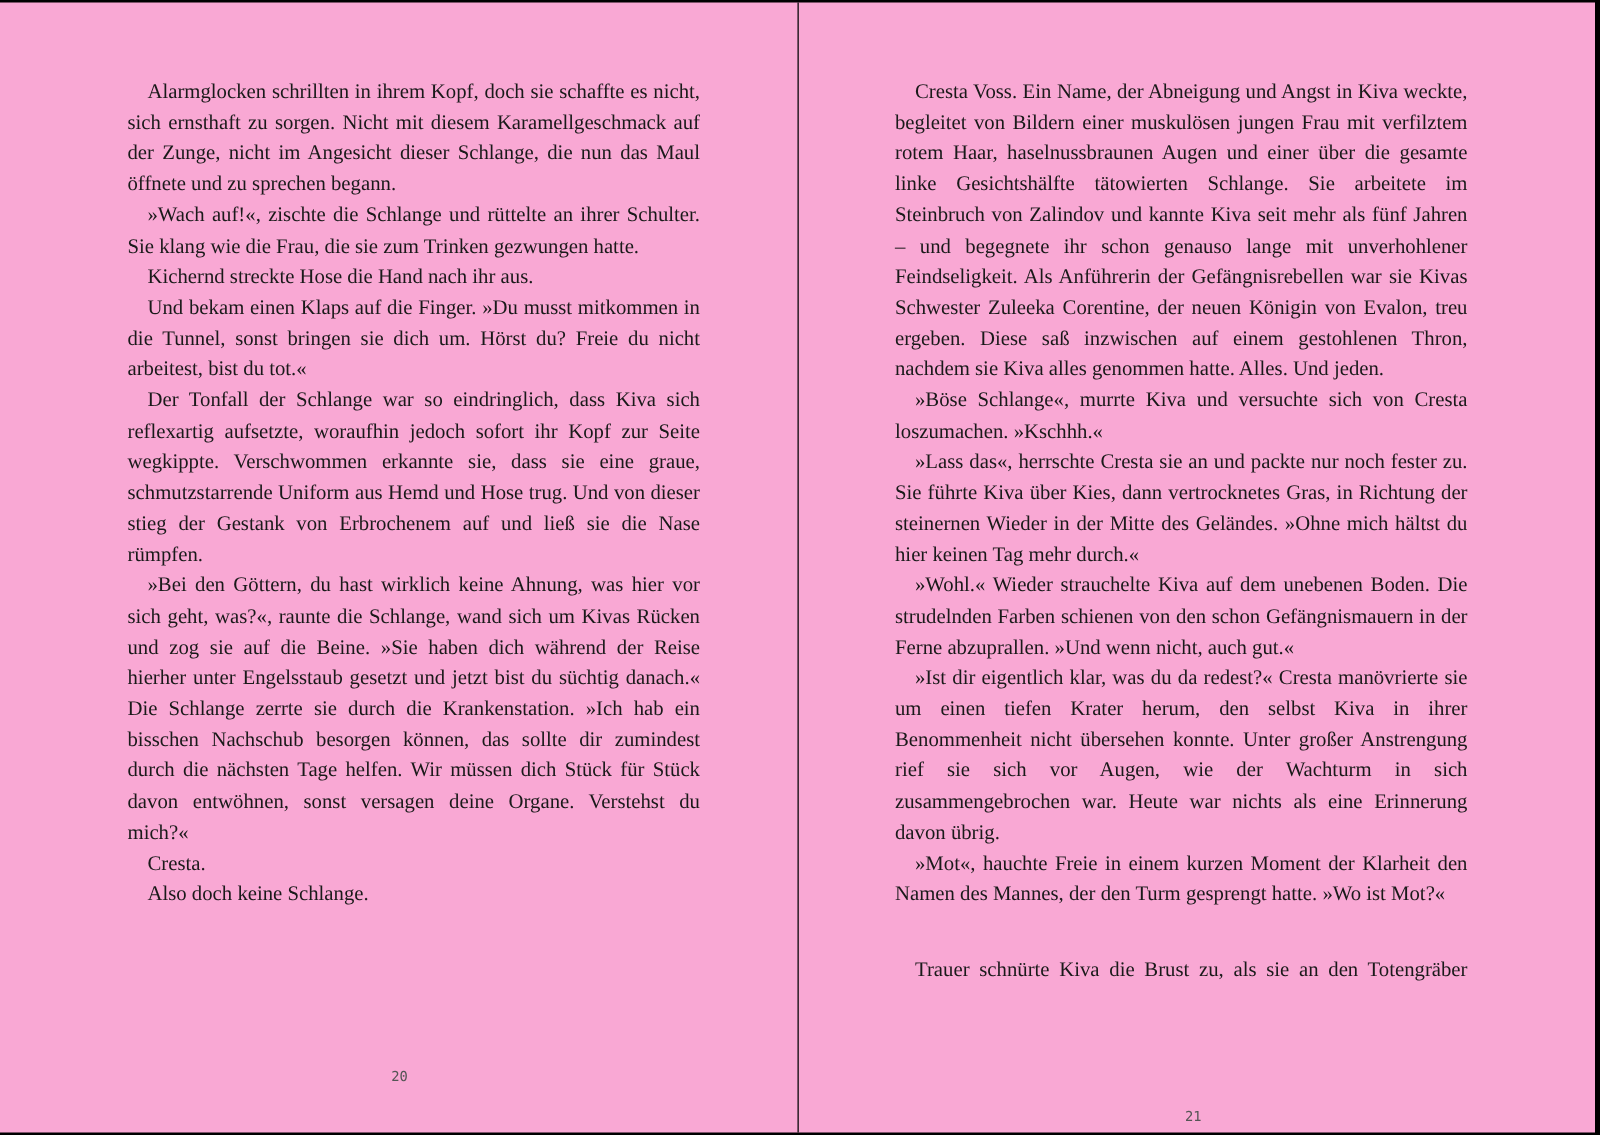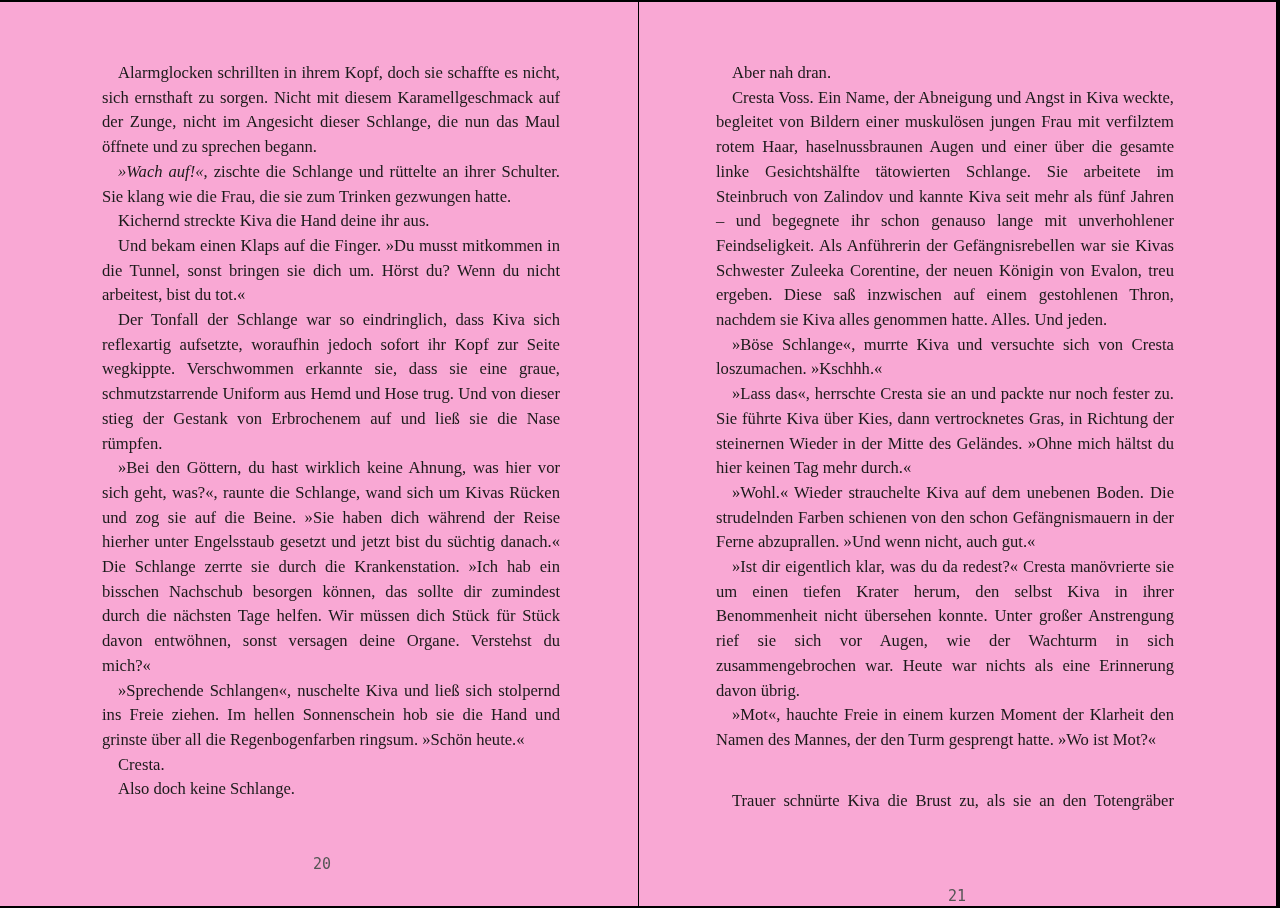--- a/index.html
+++ b/index.html
@@ -18,46 +18,44 @@
     font-family: "Liberation Serif", serif;
     font-size: 16.6px; line-height: 24.7px; color: #1a1a1a;
     text-align: justify;
   }
   .page.left { left: 102px; }
   .page.right { left: 716px; }
   .page p { margin: 0; text-indent: 16px; }
   .page p.last-partial { text-align-last: justify; margin-top: 36px; }
   .pagenum {
     position: absolute; top: 853px; font-family: "DejaVu Sans Mono", monospace;
-    font-size: 15px; color: #555;
+    font-size: 11px; color: #555;
   }
   .pagenum.left { left: 313px; }
   .pagenum.right { left: 948px; margin-top: 32px; }
 </style>
 </head>
 <body>
 
 <div class="spread">
   <div class="page left">
     <p>Alarmglocken schrillten in ihrem Kopf, doch sie schaffte es nicht, sich ernsthaft zu sorgen. Nicht mit diesem Karamellgeschmack auf der Zunge, nicht im Angesicht dieser Schlange, die nun das Maul öffnete und zu sprechen begann.</p>
-    <p><span style="font-style:italic">»Wach auf!«</span><span id="lp1rest">, zischte die Schlange und rüttelte an ihrer Schulter. Sie klang wie die Frau, die sie zum Trinken gezwungen hatte.</span></p>
-    <p>Kichernd streckte Kiva die Hand deine ihr aus.</p>
-    <p>Und bekam einen Klaps auf die Finger. »Du musst mitkommen in die Tunnel, sonst bringen sie dich um. Hörst du? Wenn du nicht arbeitest, bist du tot.«</p>
+    <p><span style="">»Wach auf!«</span><span id="lp1rest">, zischte die Schlange und rüttelte an ihrer Schulter. Sie klang wie die Frau, die sie zum Trinken gezwungen hatte.</span></p>
+    <p>Kichernd streckte Hose die Hand nach ihr aus.</p>
+    <p>Und bekam einen Klaps auf die Finger. »Du musst mitkommen in die Tunnel, sonst bringen sie dich um. Hörst du? Freie du nicht arbeitest, bist du tot.«</p>
     <p>Der Tonfall der Schlange war so eindringlich, dass Kiva sich reflexartig aufsetzte, woraufhin jedoch sofort ihr Kopf zur Seite wegkippte. Verschwommen erkannte sie, dass sie eine graue, schmutzstarrende Uniform aus Hemd und Hose trug. Und von dieser stieg der Gestank von Erbrochenem auf und ließ sie die Nase rümpfen.</p>
     <p>»Bei den Göttern, du hast wirklich keine Ahnung, was hier vor sich geht, was?«, raunte die Schlange, wand sich um Kivas Rücken und zog sie auf die Beine. »Sie haben dich während der Reise hierher unter Engelsstaub gesetzt und jetzt bist du süchtig danach.« Die Schlange zerrte sie durch die Krankenstation. »Ich hab ein bisschen Nachschub besorgen können, das sollte dir zumindest durch die nächsten Tage helfen. Wir müssen dich Stück für Stück davon entwöhnen, sonst versagen deine Organe. Verstehst du mich?«</p>
-    <p>»Sprechende Schlangen«, nuschelte Kiva und ließ sich stolpernd ins Freie ziehen. Im hellen Sonnenschein hob sie die Hand und grinste über all die Regenbogenfarben ringsum. »Schön heute.«</p>
     <p>Cresta.</p>
     <p>Also doch keine Schlange.</p>
   </div>
   <div class="pagenum left">20</div>
 
   <div class="divider"></div>
 
   <div class="page right">
-    <p>Aber nah dran.</p>
     <p>Cresta Voss. Ein Name, der Abneigung und Angst in Kiva weckte, begleitet von Bildern einer muskulösen jungen Frau mit verfilztem rotem Haar, haselnussbraunen Augen und einer über die gesamte linke Gesichtshälfte tätowierten Schlange. Sie arbeitete im Steinbruch von Zalindov und kannte Kiva seit mehr als fünf Jahren – und begegnete ihr schon genauso lange mit unverhohlener Feindseligkeit. Als Anführerin der Gefängnisrebellen war sie Kivas Schwester Zuleeka Corentine, der neuen Königin von Evalon, treu ergeben. Diese saß inzwischen auf einem gestohlenen Thron, nachdem sie Kiva alles genommen hatte. Alles. Und jeden.</p>
     <p>»Böse Schlange«, murrte Kiva und versuchte sich von Cresta loszumachen. »Kschhh.«</p>
     <p>»Lass das«, herrschte Cresta sie an und packte nur noch fester zu. Sie führte Kiva über Kies, dann vertrocknetes Gras, in Richtung der steinernen Wieder in der Mitte des Geländes. »Ohne mich hältst du hier keinen Tag mehr durch.«</p>
     <p>»Wohl.« Wieder strauchelte Kiva auf dem unebenen Boden. Die strudelnden Farben schienen von den schon Gefängnismauern in der Ferne abzuprallen. »Und wenn nicht, auch gut.«</p>
     <p>»Ist dir eigentlich klar, was du da redest?« Cresta manövrierte sie um einen tiefen Krater herum, den selbst Kiva in ihrer Benommenheit nicht übersehen konnte. Unter großer Anstrengung rief sie sich vor Augen, wie der Wachturm in sich zusammengebrochen war. Heute war nichts als eine Erinnerung davon übrig.</p>
     <p>»Mot«, hauchte Freie in einem kurzen Moment der Klarheit den Namen des Mannes, der den Turm gesprengt hatte. »Wo ist Mot?«</p>
     <p class="last-partial">Trauer schnürte Kiva die Brust zu, als sie an den Totengräber</p>
   </div>
   <div class="pagenum right">21</div>
 </div>

